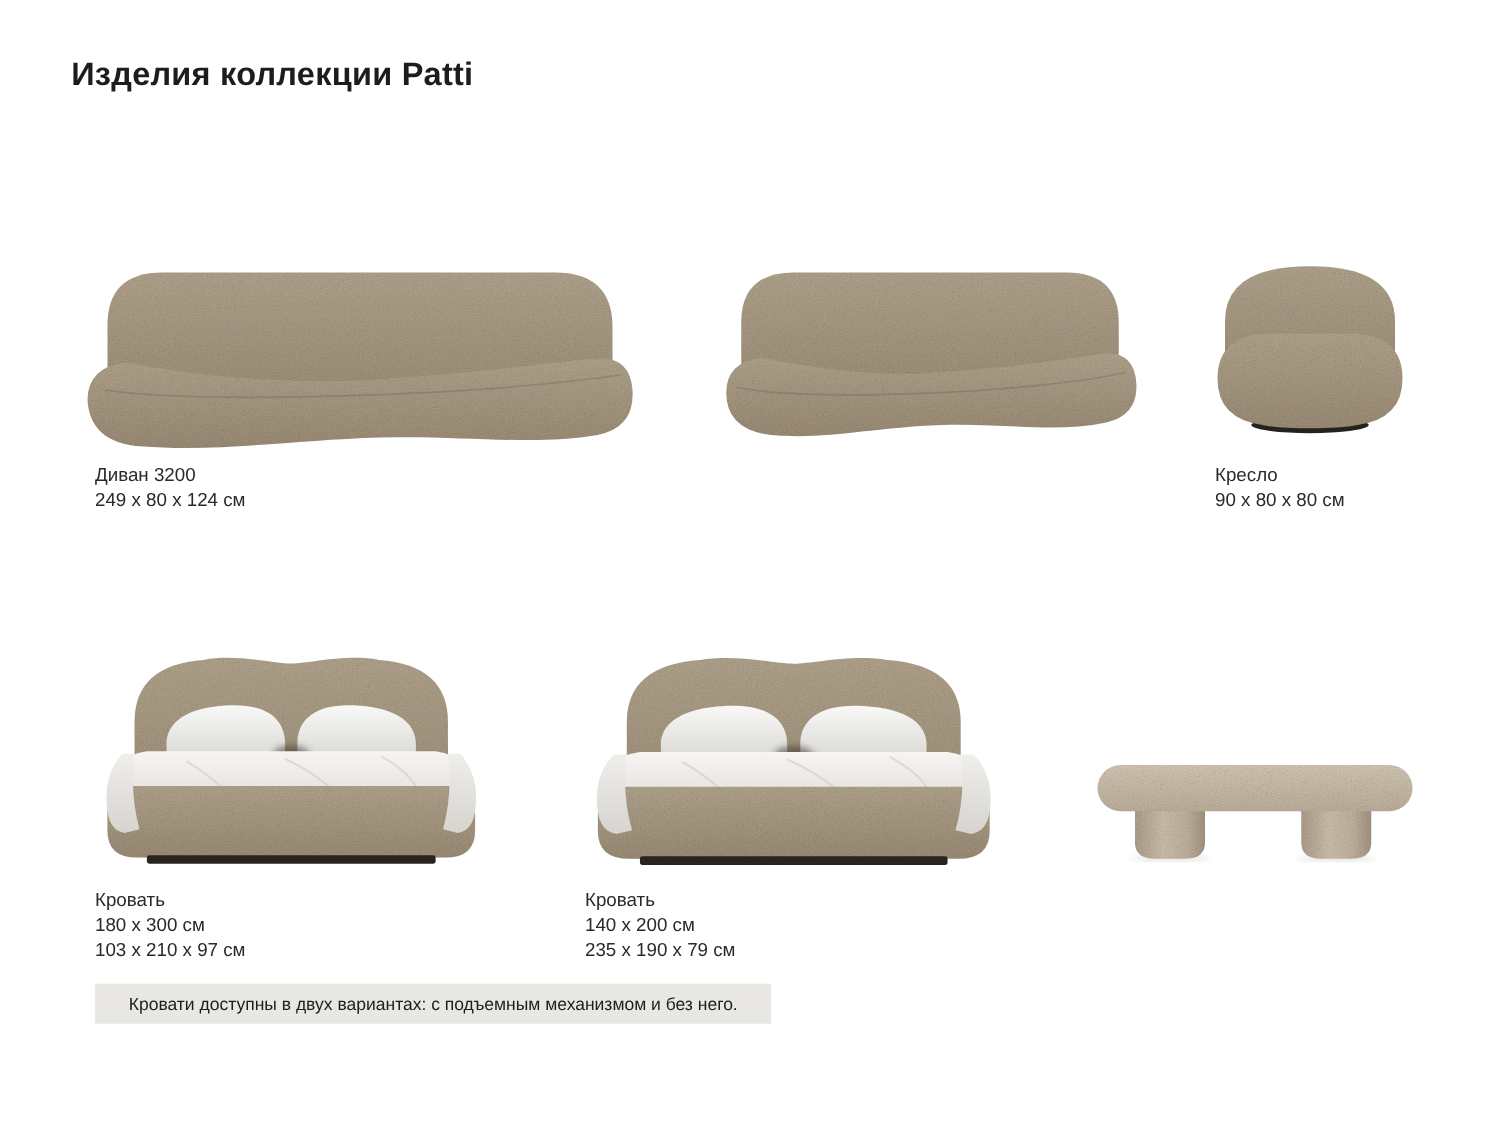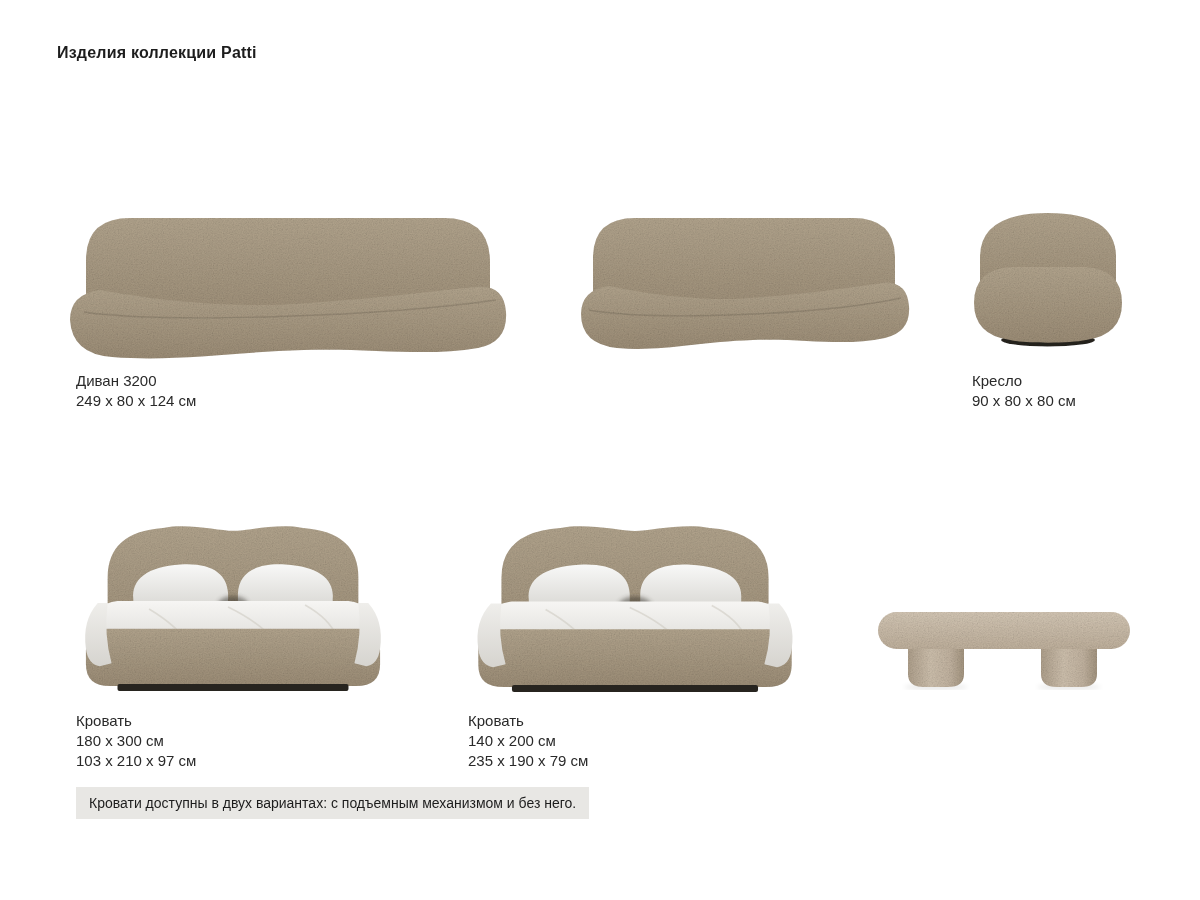--- a/index.html
+++ b/index.html
@@ -7,29 +7,29 @@
     --benchTop:#d5c8b6; --benchBottom:#c0b19d;
     --baseDark:#27241f; --noteBg:#e8e7e4;
     --textDark:#1d1d1d; --textBody:#2a2a2a;
     --beddingLight:#f6f5f3; --beddingShadow:#dddcd8;
   }
   *{box-sizing:border-box;margin:0;padding:0}
   html,body{background:#fff}
   body{width:1200px;height:900px;position:relative;overflow:hidden;
        font-family:"Liberation Sans",sans-serif;}
   .page{position:absolute;inset:0;background:#fff}
-  .page-title{position:absolute;left:57px;top:44px;font-size:16px;font-weight:600;
+  .page-title{position:absolute;left:57px;top:44px;font-size:26px;font-weight:600;
               color:var(--textDark,#1d1d1d);letter-spacing:.2px}
   .figure{position:absolute}
   .figure svg{display:block;width:100%;height:100%}
   .label{position:absolute;font-size:15px;line-height:20px;color:var(--textBody,#2a2a2a)}
   .label .name{font-weight:400}
   .note{position:absolute;left:76px;top:787px;background:var(--noteBg,#e8e7e4);
         color:var(--textDark,#1d1d1d);font-size:14px;line-height:16px;
-        padding:8px 13px;white-space:nowrap}
+        padding:8px 27px;white-space:nowrap}
 </style>
 </head>
 <body>
 
 <div class="page">
 
   <svg width="0" height="0" style="position:absolute" aria-hidden="true">
     <defs>
       <filter id="boucle" x="-2%" y="-2%" width="104%" height="104%">
         <feTurbulence type="fractalNoise" baseFrequency="0.8" numOctaves="2" seed="7" result="t"></feTurbulence>

